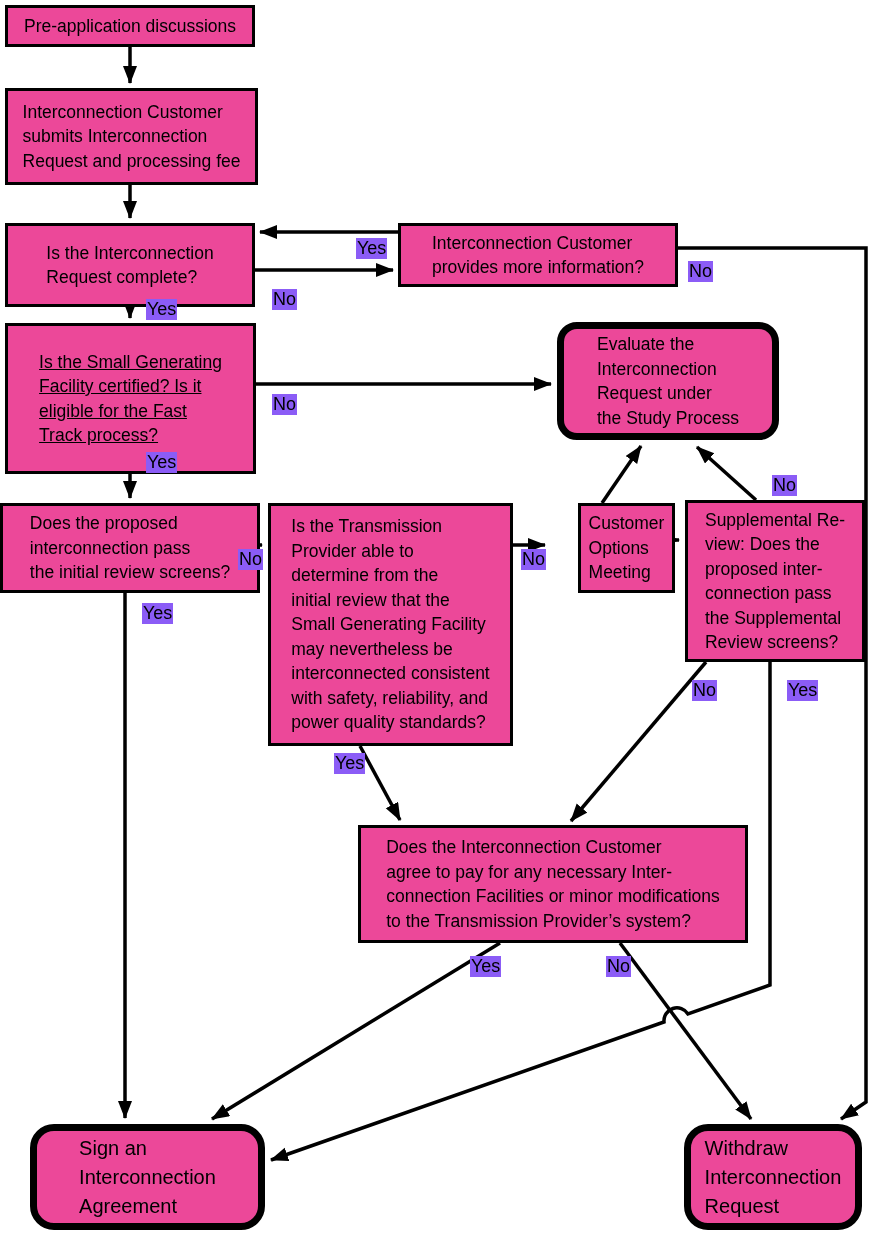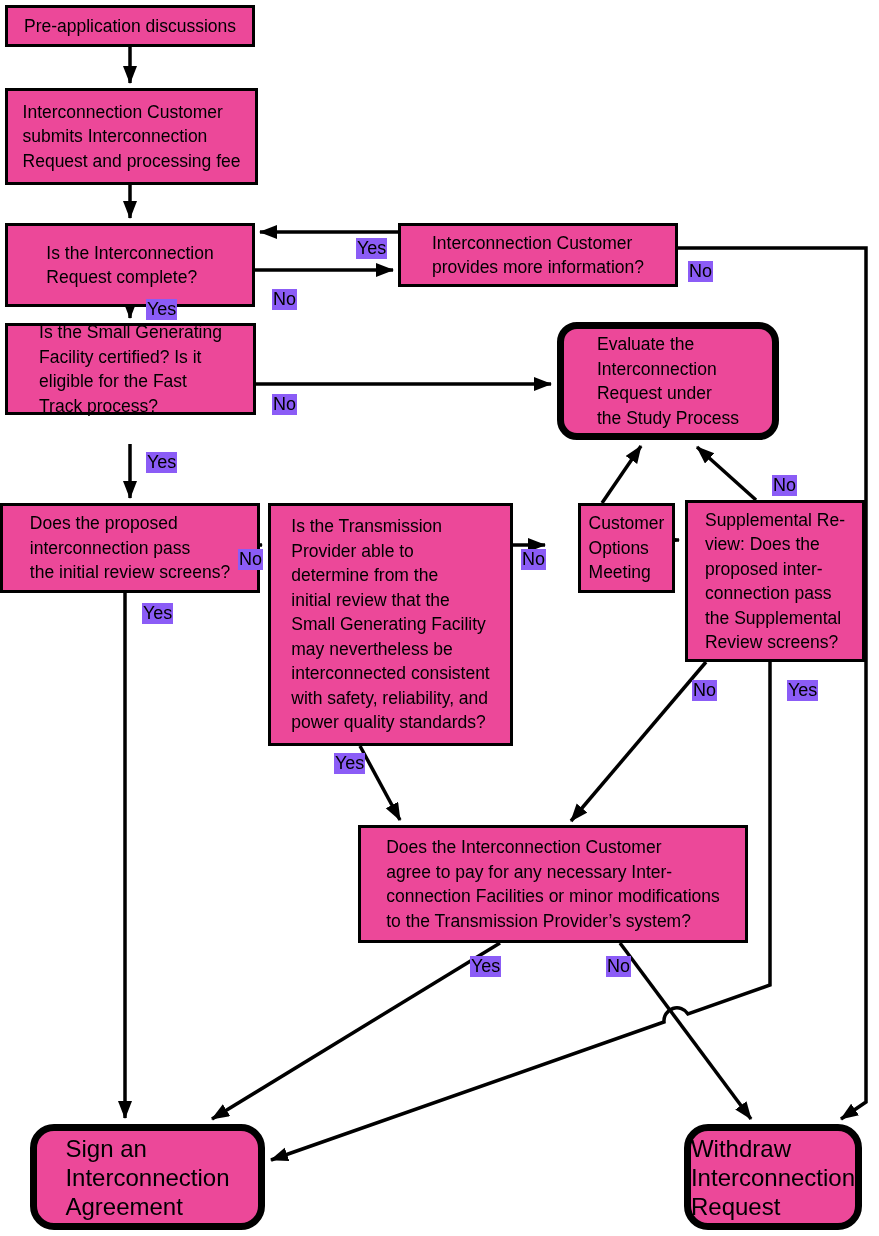--- a/index.html
+++ b/index.html
@@ -27,21 +27,21 @@
     line-height: 24.5px;
     padding: 2px 4px;
   }
   .node.rounded {
     border-width: 7px;
     border-radius: 20px;
   }
   .node.terminal {
     border-width: 7px;
     border-radius: 24px;
-    font-size: 24px;
+    font-size: 20px;
     line-height: 29px;
   }
   .edge-label {
     position: absolute;
     font-size: 18px;
     line-height: 21px;
     background: #8b5cf6;
     padding: 0 1px;
   }
 </style>
@@ -84,21 +84,21 @@
   <div class="node" style="left:5px; top:88px; width:253px; height:97px;">Interconnection Customer
 submits Interconnection
 Request and processing fee</div>
 
   <div class="node" style="left:5px; top:223px; width:250px; height:84px;">Is the Interconnection
 Request complete?</div>
 
   <div class="node" style="left:398px; top:223px; width:280px; height:64px;">Interconnection Customer
 provides more information?</div>
 
-  <div class="node" style="left:5px; top:323px; width:251px; height:92px;">Is the Small Generating
+  <div class="node" style="left:5px; top:323px; width:251px; height:151px;text-decoration:underline;">Is the Small Generating
 Facility certified? Is it
 eligible for the Fast
 Track process?</div>
 
   <div class="node rounded" style="left:557px; top:322px; width:222px; height:118px;">Evaluate the
 Interconnection
 Request under
 the Study Process</div>
 
   <div class="node" style="left:0px; top:503px; width:260px; height:90px;">Does the proposed

